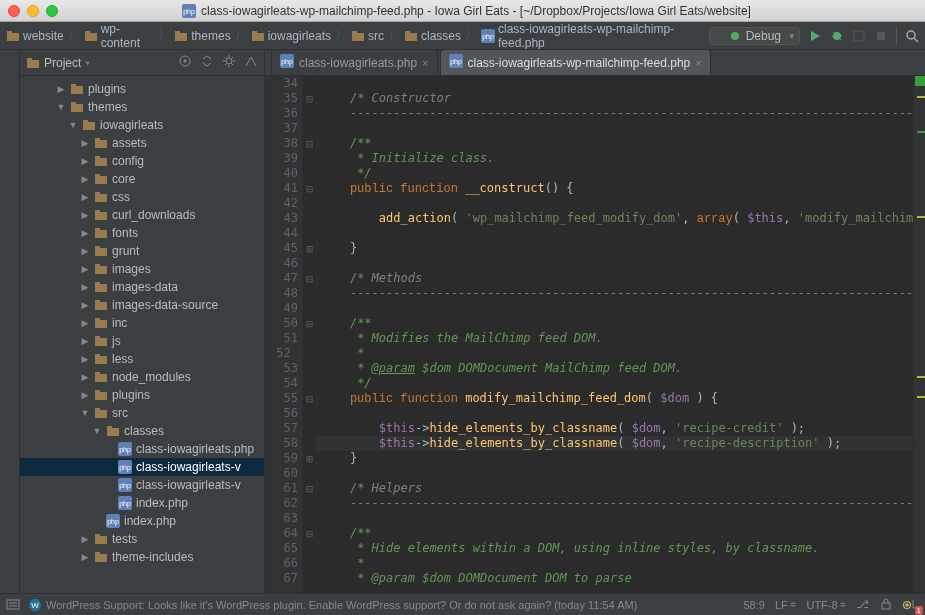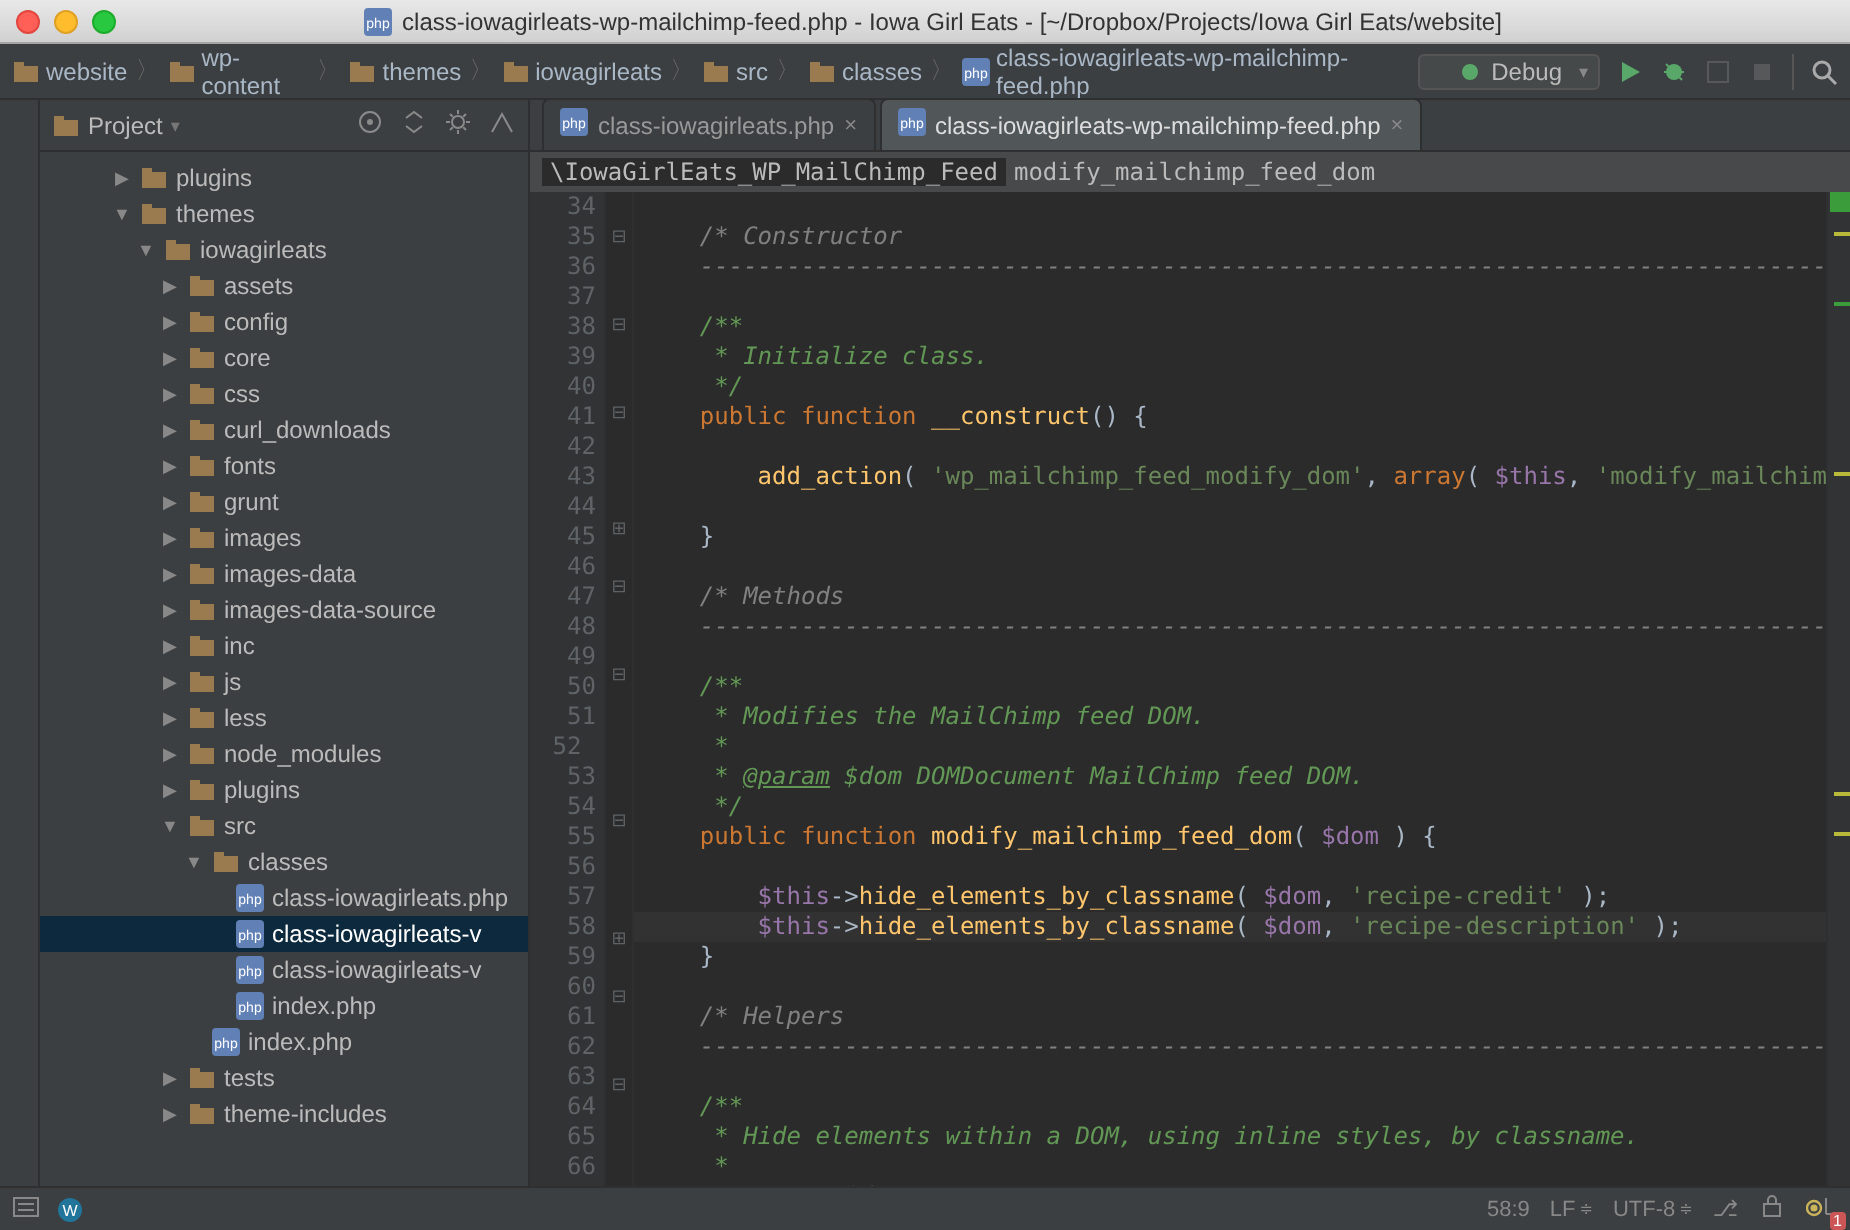--- a/index.html
+++ b/index.html
@@ -49,21 +49,21 @@
   .crumbbar .seg { padding: 0 4px; }
   .crumbbar .seg.hl { background: #2b2b2b; color: #bbb; }
   .codewrap { flex: 1; display: flex; overflow: hidden; background: #2b2b2b; position: relative; }
   .gutter { width: 38px; background: #313335; color: #606366; text-align: right; padding: 0 4px; font-family: Menlo, monospace; font-size: 12px; line-height: 15px; border-right: 1px solid #2d2f30; }
   .foldcol { width: 14px; background: #2b2b2b; border-right: 1px solid #2d2f30; display: flex; flex-direction: column; }
   .foldcol .fc { height: 15px; display: flex; align-items: center; justify-content: center; color: #606366; font-size: 9px; }
   .code { flex: 1; font-family: Menlo, monospace; font-size: 12px; line-height: 15px; color: #a9b7c6; white-space: pre; overflow: hidden; position: relative; }
   .codeline { height: 15px; padding-left: 4px; }
   .codeline.cur { background: #323232; }
   .c-comm { color: #808080; font-style: italic; }
-  .c-kw { color: #cc7832; }
+  .c-kw { color: #cc7832; font-family: Liberation Mono, monospace; }
   .c-str { color: #6a8759; }
   .c-var { color: #9876aa; }
   .c-fn { color: #ffc66d; }
   .c-doc { color: #629755; font-style: italic; }
   .c-doct { color: #629755; text-decoration: underline; font-style: italic; }
   .errstrip { width: 12px; background: #313335; border-left: 1px solid #2d2f30; position: relative; }
   .mark { position: absolute; right: 0; width: 8px; height: 2px; }
   .mark.w { background: #baba3a; }
   .mark.h { background: #3b9c3b; }
   .caret-ind { position: absolute; top: 0; right: 0; width: 10px; height: 10px; background: #3b9c3b; }
@@ -522,24 +522,20 @@
         </div>
         <div class="edtab active">
           <span><svg class="sicon" viewBox="0 0 14 14">
               <rect width="14" height="14" rx="2" fill="#6181b6"></rect>
               <text x="7" y="10" text-anchor="middle" font-size="7" fill="#fff">php</text>
             </svg></span>
           <span>class-iowagirleats-wp-mailchimp-feed.php</span>
           <span class="x">×</span>
         </div>
       </div>
-    <div class="crumbbar">
-      <span class="seg hl">\IowaGirlEats_WP_MailChimp_Feed</span>
-      <span class="seg">modify_mailchimp_feed_dom</span>
-    </div>
     <div class="codewrap">
       <div class="gutter" id="gutter">
           <div style="height: 15px;">34</div>
           <div style="height: 15px;">35</div>
           <div style="height: 15px;">36</div>
           <div style="height: 15px;">37</div>
           <div style="height: 15px;">38</div>
           <div style="height: 15px;">39</div>
           <div style="height: 15px;">40</div>
           <div style="height: 15px;">41</div>
@@ -623,20 +619,21 @@
   <span><svg class="sicon" viewBox="0 0 14 14">
         <rect x="1" y="3" width="12" height="9" fill="none" stroke="#888"></rect>
         <line x1="3" y1="6" x2="11" y2="6" stroke="#888"></line>
         <line x1="3" y1="9" x2="11" y2="9" stroke="#888"></line>
       </svg></span>
   <div class="msg">
     <svg class="sicon" viewBox="0 0 14 14">
         <circle cx="7" cy="7" r="6" fill="#21759b"></circle>
         <text x="7" y="10" text-anchor="middle" font-size="8" fill="#fff">W</text>
       </svg>
+    <span>WordPress Support: Looks like it's WordPress plugin. Enable WordPress support? Or do not ask again? (today 11:54 AM)</span>
   </div>
   <div class="right">
     <span class="stat-seg">58:9</span>
     <span class="stat-seg">
         <span>LF</span> 
         <span style="font-size:8px">≑</span>
       </span>
     <span class="stat-seg">
         <span>UTF-8</span> 
         <span style="font-size:8px">≑</span>

